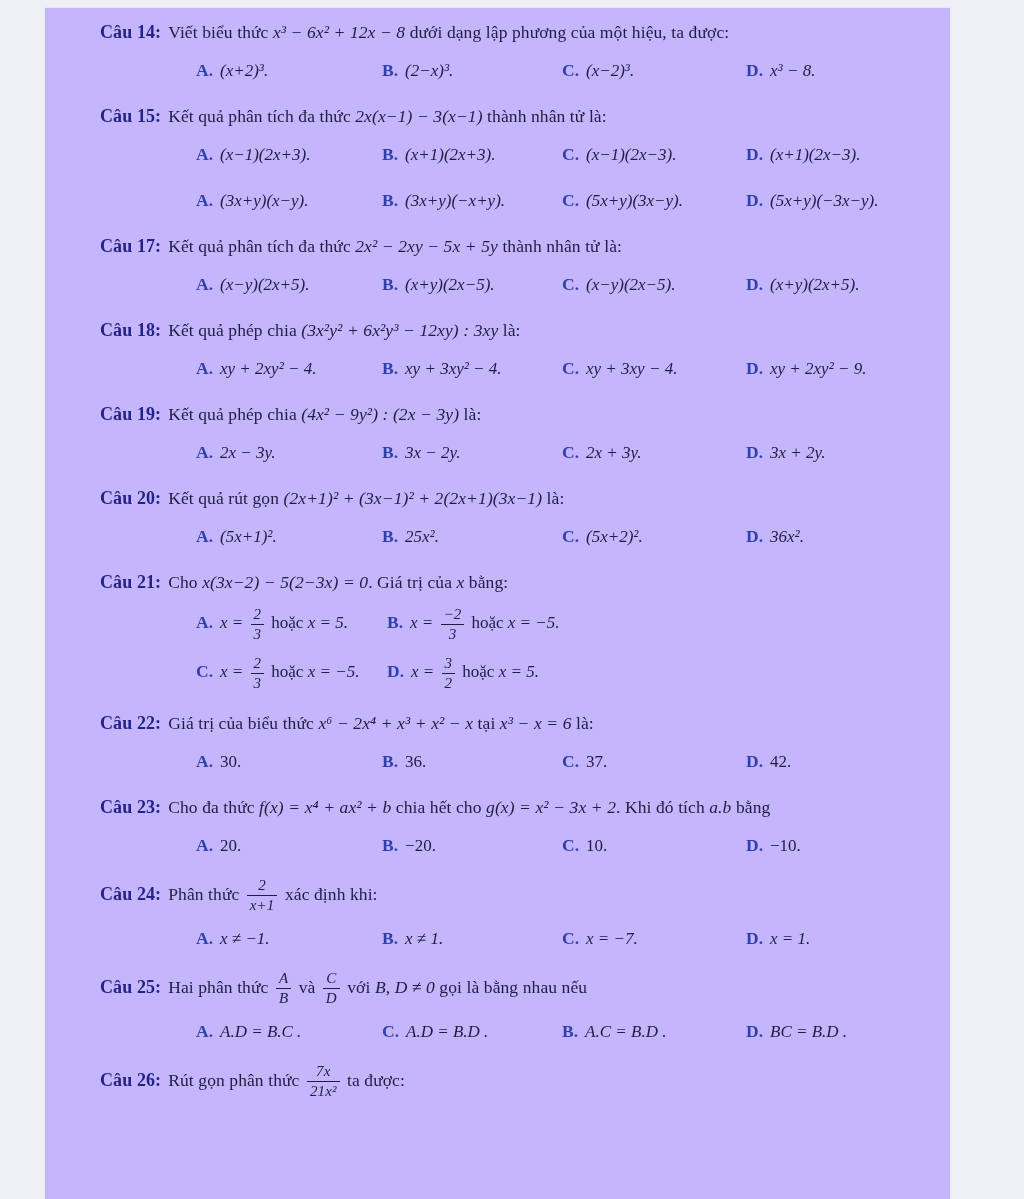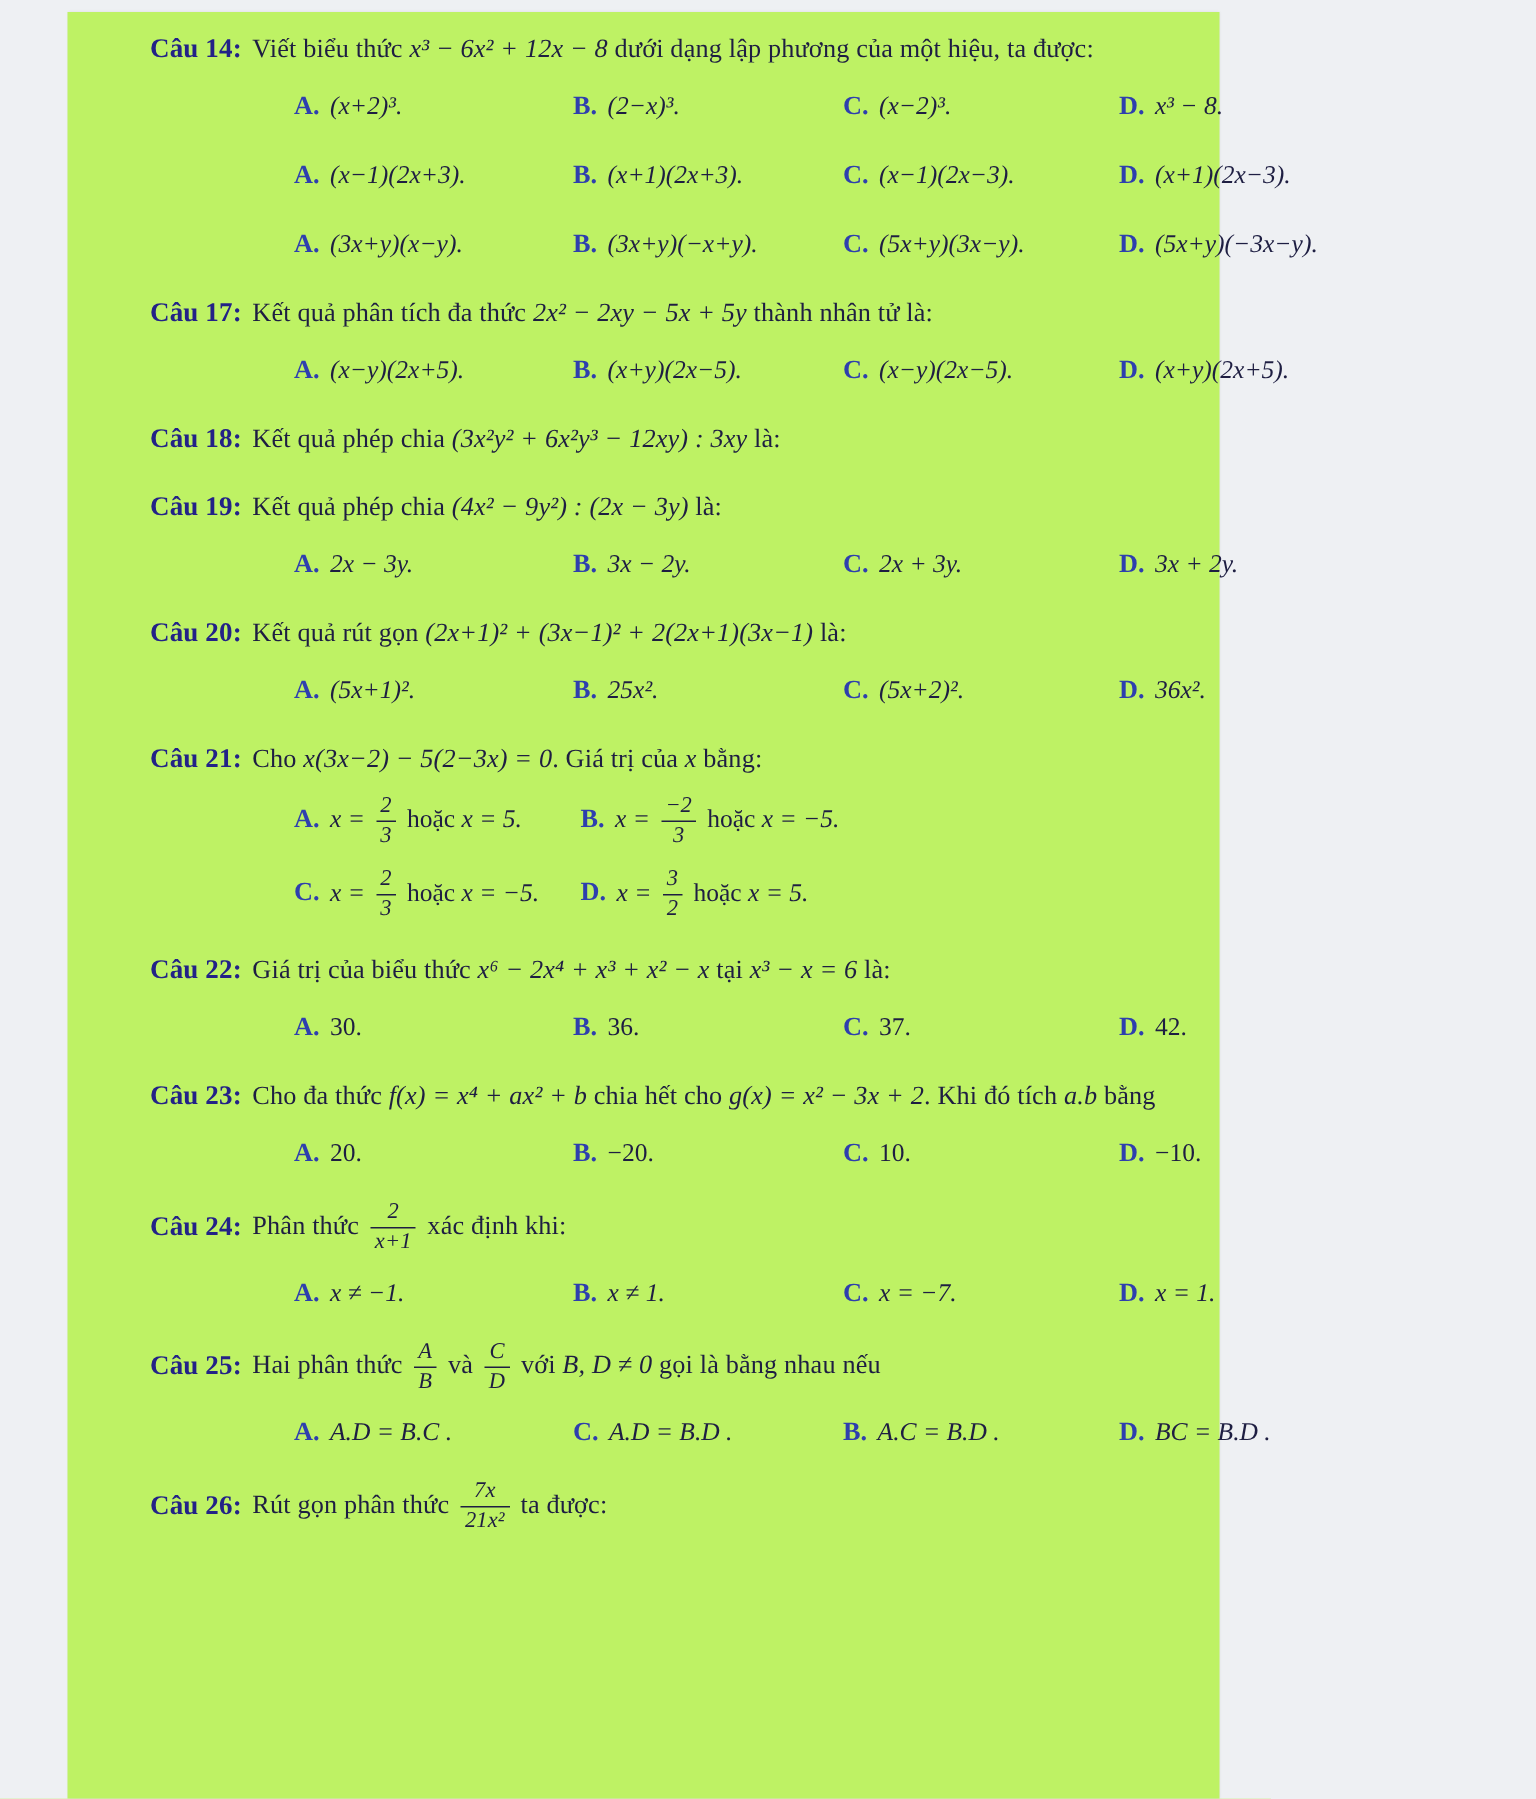--- a/index.html
+++ b/index.html
@@ -8,23 +8,23 @@
     width: 1024px;
     height: 1199px;
     background: #eef0f3;
     font-family: "Liberation Serif", serif;
     overflow: hidden;
   }
   .paper {
     position: absolute;
     left: 45px;
     top: 8px;
-    width: 768px;
+    width: 905px;
     height: 1191px;
-    background: #bef264;
+    background: #c4b5fd;
     box-shadow: 0 0 2px rgba(0,0,0,0.08);
   }
   .content {
     padding: 9px 18px 0 55px;
   }
   .question { margin-bottom: 15px; }
   .q-line {
     font-size: 17.5px;
     line-height: 30px;
     color: #1e1e42;
@@ -79,20 +79,21 @@
       <div class="question">
         <div class="q-line"><span class="q-num">Câu 14:</span><span class="t">Viết biểu thức </span><span class="m">x³ − 6x² + 12x − 8</span><span class="t"> dưới dạng lập phương của một hiệu, ta được:</span></div>
         <div class="options">
           <span class="option"><span class="opt-letter">A.</span><span class="m">(x+2)³.</span></span>
           <span class="option"><span class="opt-letter">B.</span><span class="m">(2−x)³.</span></span>
           <span class="option"><span class="opt-letter">C.</span><span class="m">(x−2)³.</span></span>
           <span class="option"><span class="opt-letter">D.</span><span class="m">x³ − 8.</span></span>
         </div>
       </div>
       <div class="question">
+        <div class="q-line"><span class="q-num">Câu 15:</span><span class="t">Kết quả phân tích đa thức </span><span class="m">2x(x−1) − 3(x−1)</span><span class="t"> thành nhân tử là:</span></div>
         <div class="options">
           <span class="option"><span class="opt-letter">A.</span><span class="m">(x−1)(2x+3).</span></span>
           <span class="option"><span class="opt-letter">B.</span><span class="m">(x+1)(2x+3).</span></span>
           <span class="option"><span class="opt-letter">C.</span><span class="m">(x−1)(2x−3).</span></span>
           <span class="option"><span class="opt-letter">D.</span><span class="m">(x+1)(2x−3).</span></span>
         </div>
       </div>
       <div class="question">
         <div class="options">
           <span class="option"><span class="opt-letter">A.</span><span class="m">(3x+y)(x−y).</span></span>
@@ -105,20 +106,26 @@
         <div class="q-line"><span class="q-num">Câu 17:</span><span class="t">Kết quả phân tích đa thức </span><span class="m">2x² − 2xy − 5x + 5y</span><span class="t"> thành nhân tử là:</span></div>
         <div class="options">
           <span class="option"><span class="opt-letter">A.</span><span class="m">(x−y)(2x+5).</span></span>
           <span class="option"><span class="opt-letter">B.</span><span class="m">(x+y)(2x−5).</span></span>
           <span class="option"><span class="opt-letter">C.</span><span class="m">(x−y)(2x−5).</span></span>
           <span class="option"><span class="opt-letter">D.</span><span class="m">(x+y)(2x+5).</span></span>
         </div>
       </div>
       <div class="question">
         <div class="q-line"><span class="q-num">Câu 18:</span><span class="t">Kết quả phép chia </span><span class="m">(3x²y² + 6x²y³ − 12xy) : 3xy</span><span class="t"> là:</span></div>
+        <div class="options">
+          <span class="option"><span class="opt-letter">A.</span><span class="m">xy + 2xy² − 4.</span></span>
+          <span class="option"><span class="opt-letter">B.</span><span class="m">xy + 3xy² − 4.</span></span>
+          <span class="option"><span class="opt-letter">C.</span><span class="m">xy + 3xy − 4.</span></span>
+          <span class="option"><span class="opt-letter">D.</span><span class="m">xy + 2xy² − 9.</span></span>
+        </div>
       </div>
       <div class="question">
         <div class="q-line"><span class="q-num">Câu 19:</span><span class="t">Kết quả phép chia </span><span class="m">(4x² − 9y²) : (2x − 3y)</span><span class="t"> là:</span></div>
         <div class="options">
           <span class="option"><span class="opt-letter">A.</span><span class="m">2x − 3y.</span></span>
           <span class="option"><span class="opt-letter">B.</span><span class="m">3x − 2y.</span></span>
           <span class="option"><span class="opt-letter">C.</span><span class="m">2x + 3y.</span></span>
           <span class="option"><span class="opt-letter">D.</span><span class="m">3x + 2y.</span></span>
         </div>
       </div>

